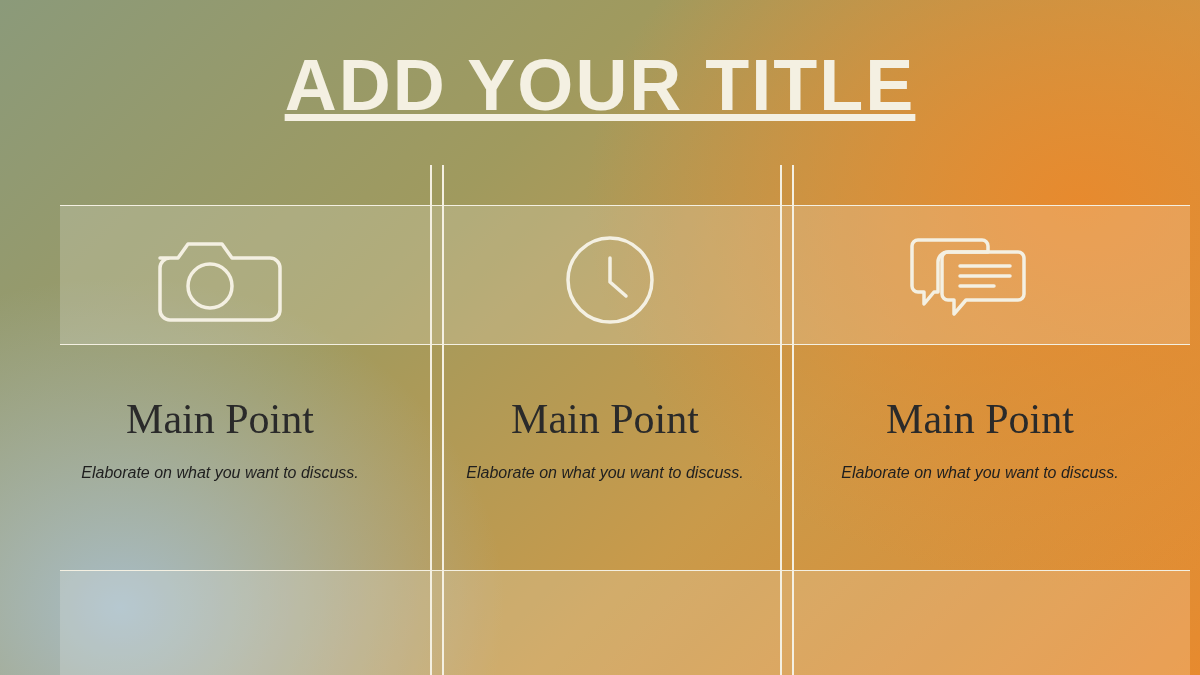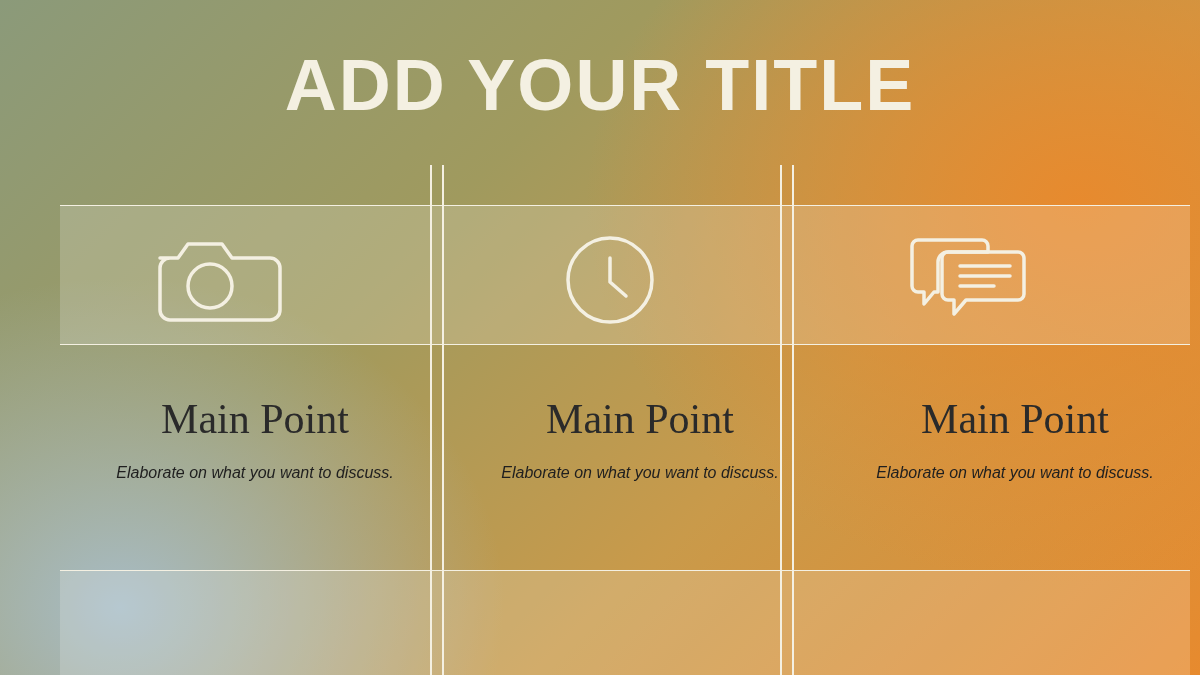--- a/index.html
+++ b/index.html
@@ -24,20 +24,21 @@
 
   .title {
     position:absolute; top:44px; left:0; width:100%;
     text-align:center;
     font-family: Impact, "Arial Narrow", "Helvetica Neue Condensed", sans-serif;
     font-stretch: condensed;
     font-weight:700;
     letter-spacing:2px;
     font-size:72px;
     color:#f4f0e2;
+    text-decoration:underline;
   }
 
   
   .band-top, .band-bottom {
     position:absolute; left:60px; right:10px;
     height:140px;
     background: rgba(255,255,255,0.18);
     border-top:1.5px solid #f4f0e2;
     border-bottom:1.5px solid #f4f0e2;
   }
@@ -50,21 +51,21 @@
   .v2a{ left:780px; } .v2b{ left:792px; }
 
   
   .icon { position:absolute; top:230px; display:flex; align-items:center; justify-content:center; color:#f4f0e2; }
   .icon svg { stroke:#f4f0e2; fill:none; stroke-width:3.5; stroke-linecap:round; stroke-linejoin:round; }
   .icon-camera { left:145px; width:140px; height:95px; }
   .icon-clock  { left:560px; width:100px; height:100px; }
   .icon-chat   { left:910px; width:120px; height:100px; }
 
   
-  .point { position:absolute; top:395px; width:280px; text-align:center; color:#2a2a2a;margin-left:35px; }
+  .point { position:absolute; top:395px; width:280px; text-align:center; color:#2a2a2a; }
   .p1 { left:80px; } .p2 { left:465px; } .p3 { left:840px; }
   .point .heading {
     font-family: "Brush Script MT", "Segoe Script", cursive;
     font-size:42px;
     color:#2a2a2a;
     margin-bottom:18px;
   }
   .point .desc {
     font-family: -apple-system, Arial, sans-serif;
     font-size:16px; line-height:1.5;

